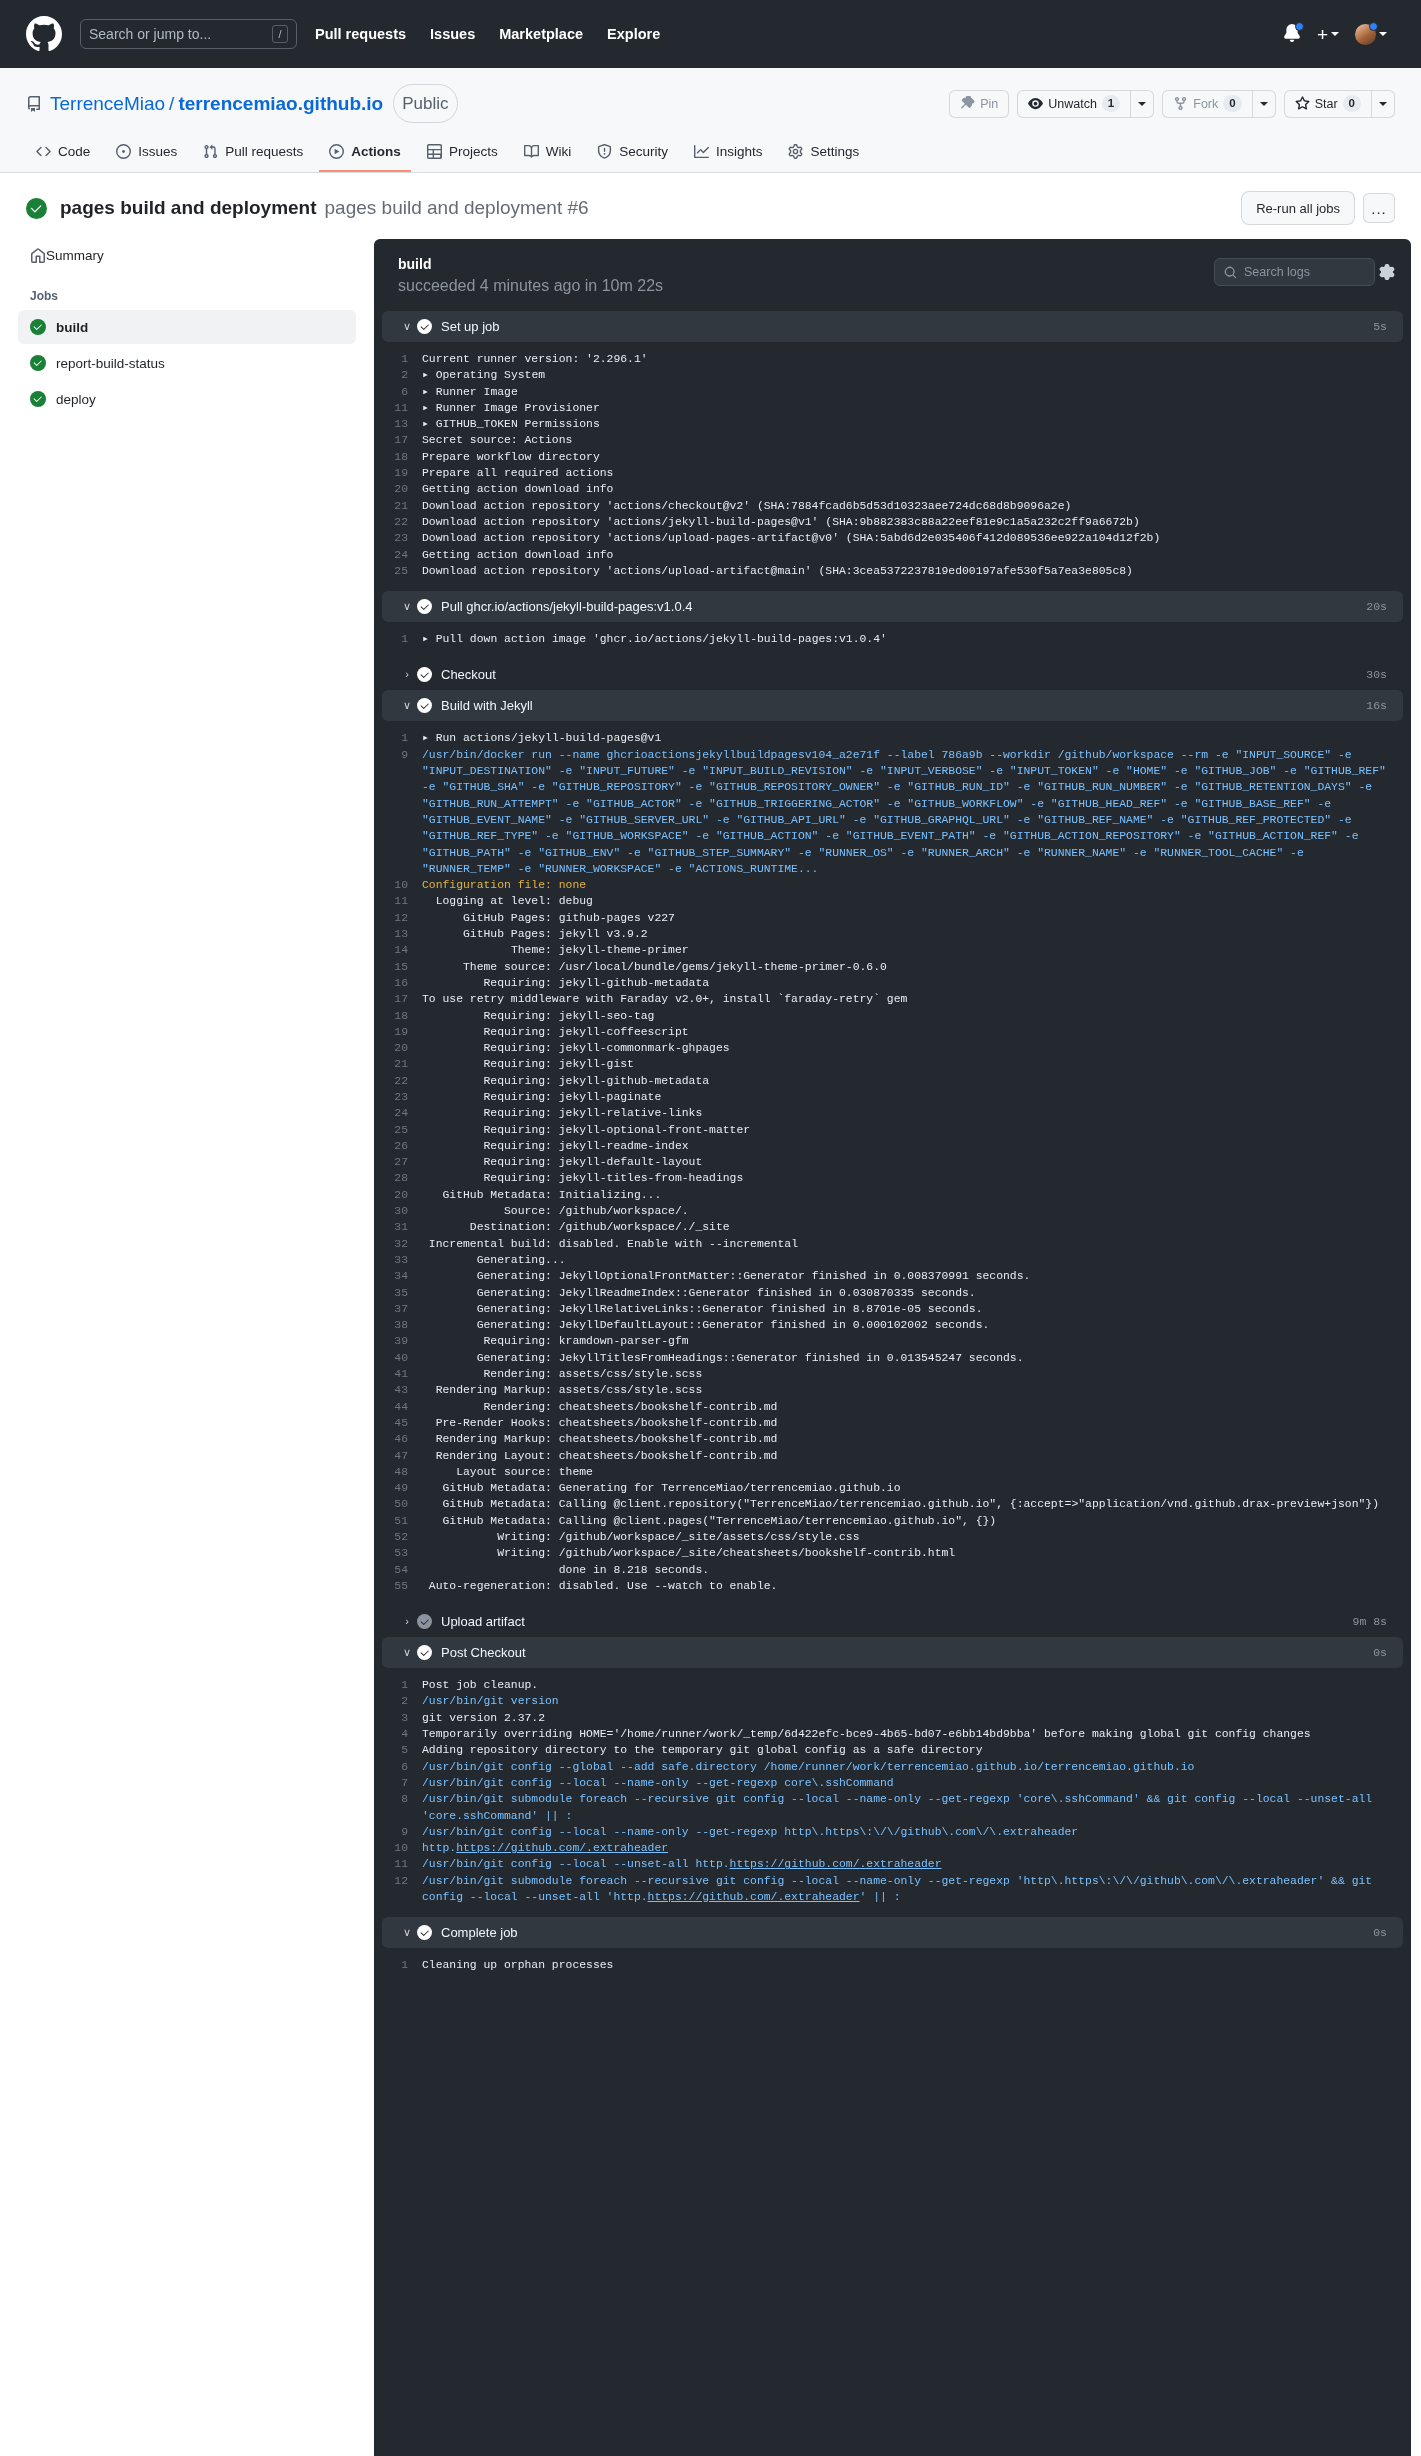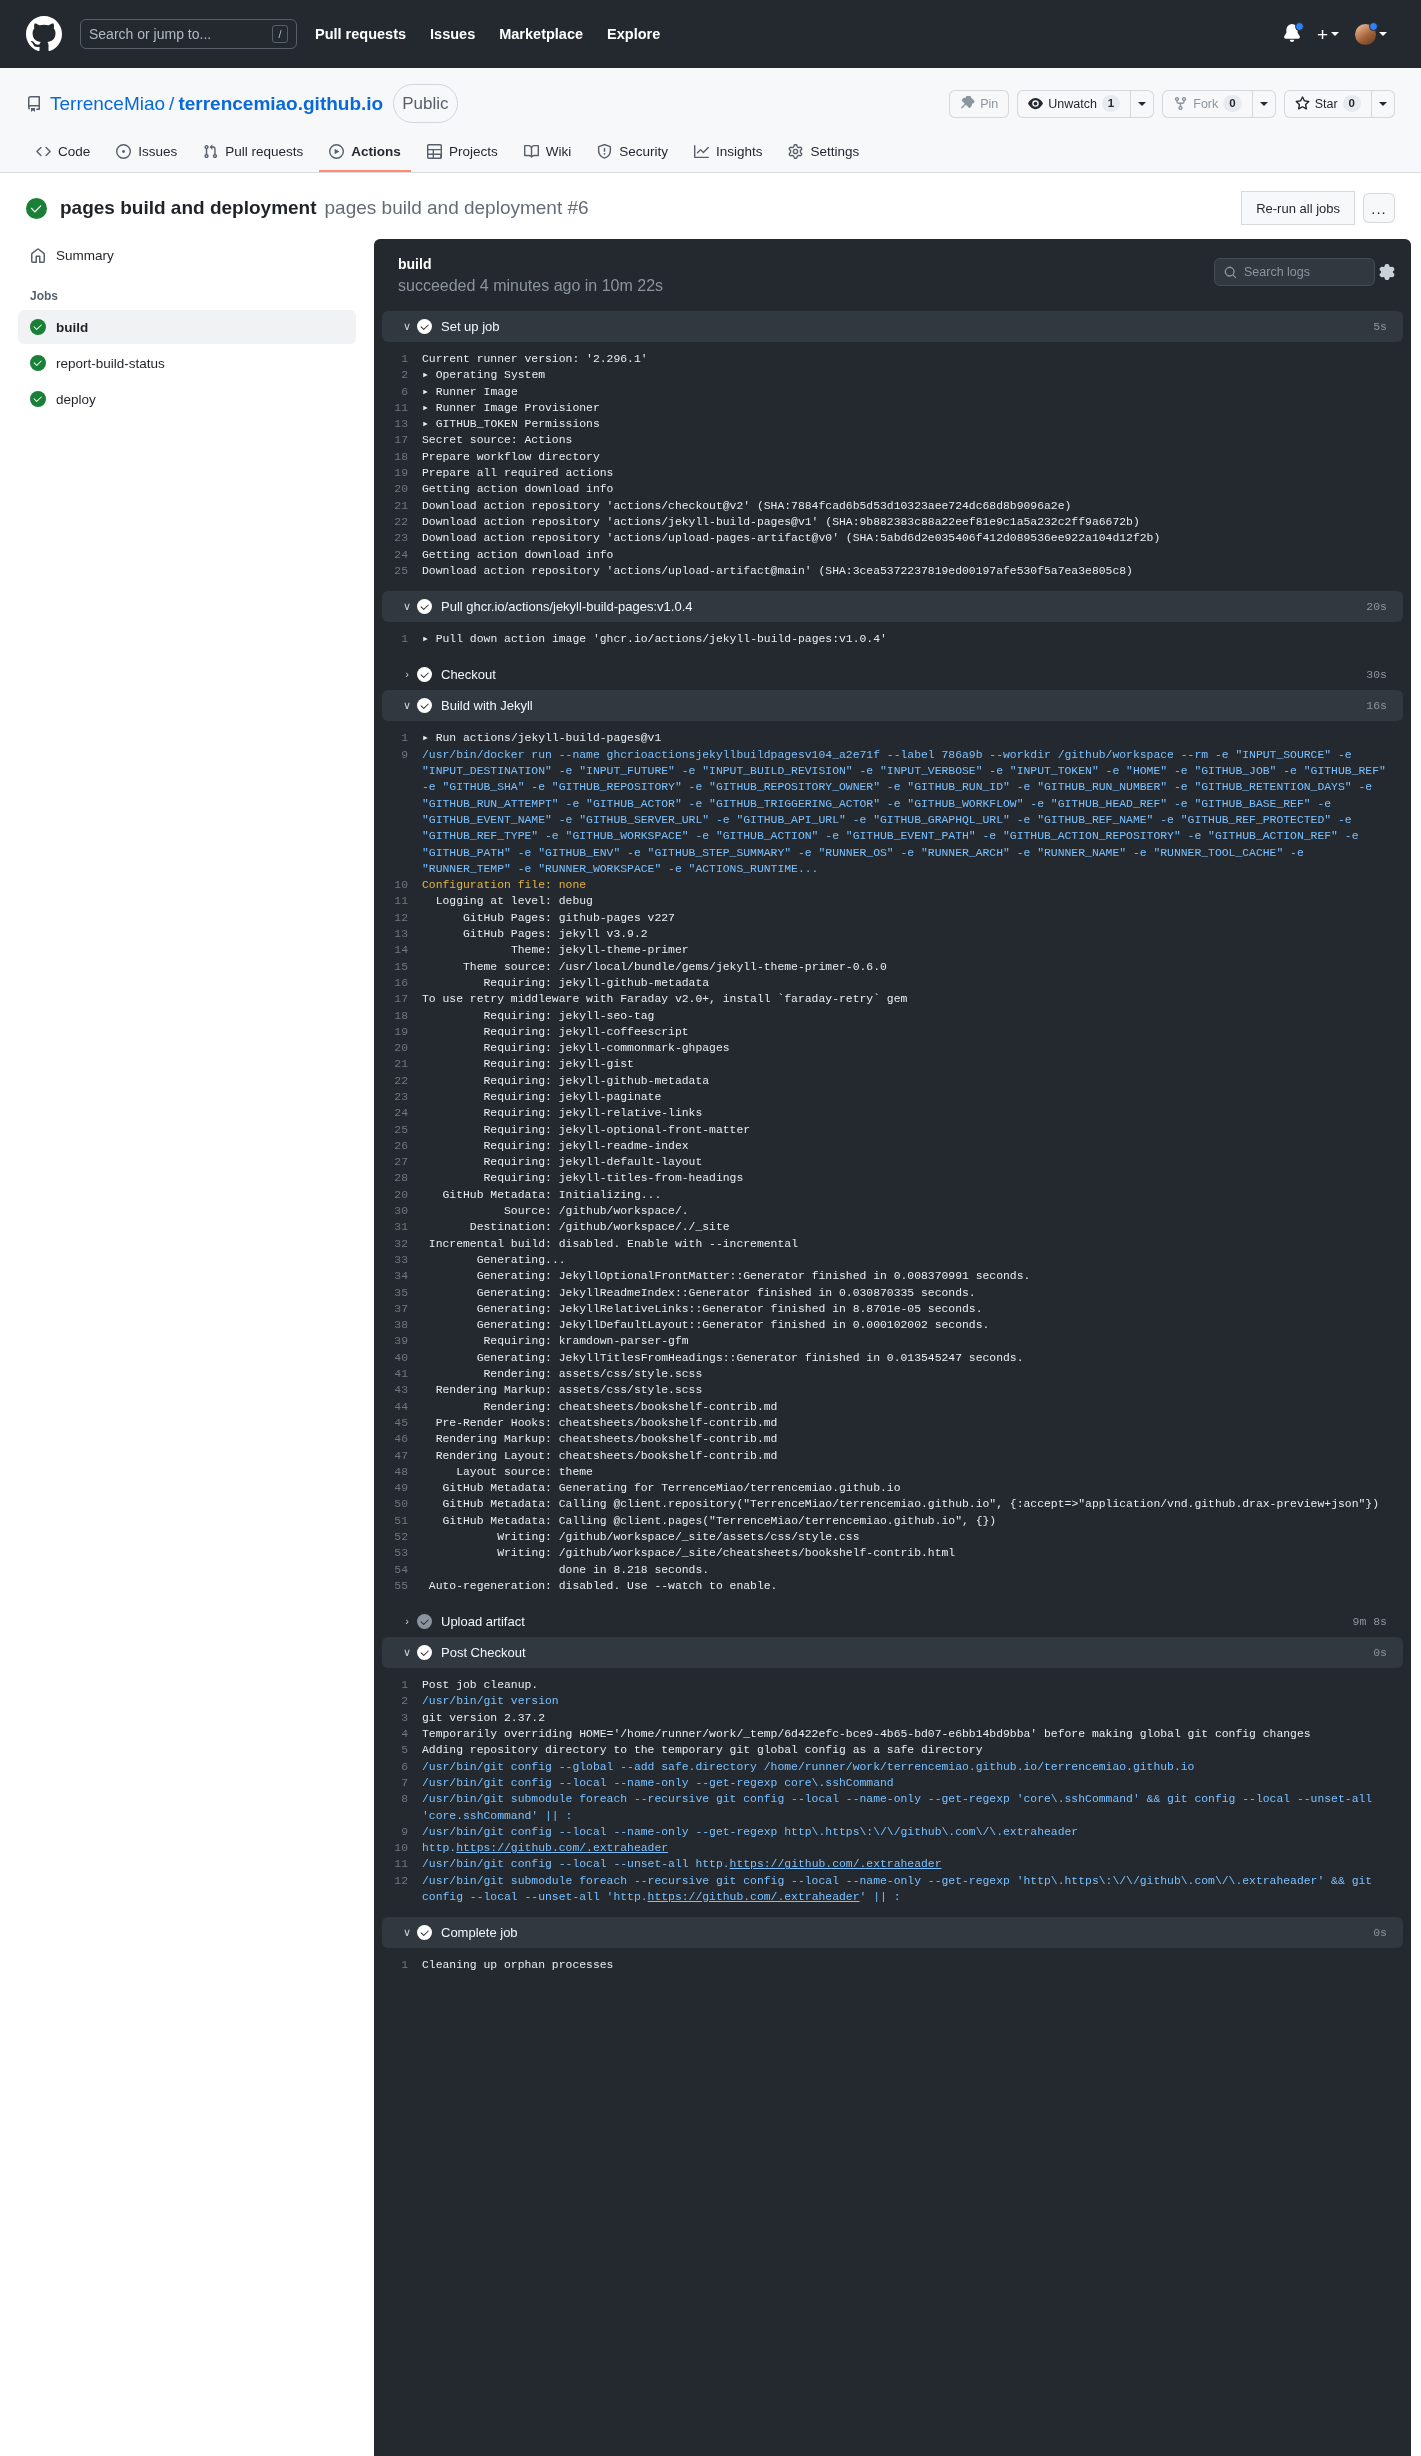--- a/index.html
+++ b/index.html
@@ -162,39 +162,39 @@
     display: flex; align-items: center; justify-content: center;
     flex: none; margin-right: 13px;
   }
   .status-circle svg { width: 13px; height: 13px; fill: #ffffff; display:block; }
   .run-title { font-size: 19px; font-weight: bold; color: #1f2328; }
   .run-subtitle { font-size: 19px; color: #636c76; margin-left: 8px; }
   .run-header-actions { margin-left: auto; display: flex; gap: 8px; align-items: center; }
   .btn-rerun {
     height: 30px; padding: 16px 14px;
     border: 1px solid rgba(31,35,40,0.15);
-    border-radius: 0; background: #f6f8fa;
+    border-radius: 8px; background: #f6f8fa;
     color: #24292f; font-size: 13px; font-weight: 500;
     display:flex; align-items:center;
   }
   .btn-kebab {
     height: 30px; width: 32px;
     border: 1px solid rgba(31,35,40,0.15);
     border-radius: 6px; background: #f6f8fa;
     color: #24292f; font-size: 15px;
     display:flex; align-items:center; justify-content:center;
     letter-spacing: 1px; line-height: 1;
   }
 
   
   .run-body { display: flex; align-items: flex-start; padding: 0 0 0 0; }
 
   .sidebar { width: 374px; flex: none; padding: 0 18px 0 18px; }
   .side-item {
-    display: flex; align-items: center; gap: 10px;
+    display: flex; align-items: center; 
     height: 33px; padding: 0 12px;
     border-radius: 6px;
     font-size: 13.5px;
     color: #1f2328;
     text-decoration: none;
   }
   .side-item svg { width: 16px; height: 16px; fill: #57606a; display:block; flex:none; }
   .side-label-jobs {
     font-size: 12px; font-weight: bold; color: #59636e;
     padding: 0 12px; margin-top: 17px; margin-bottom: 7px;

